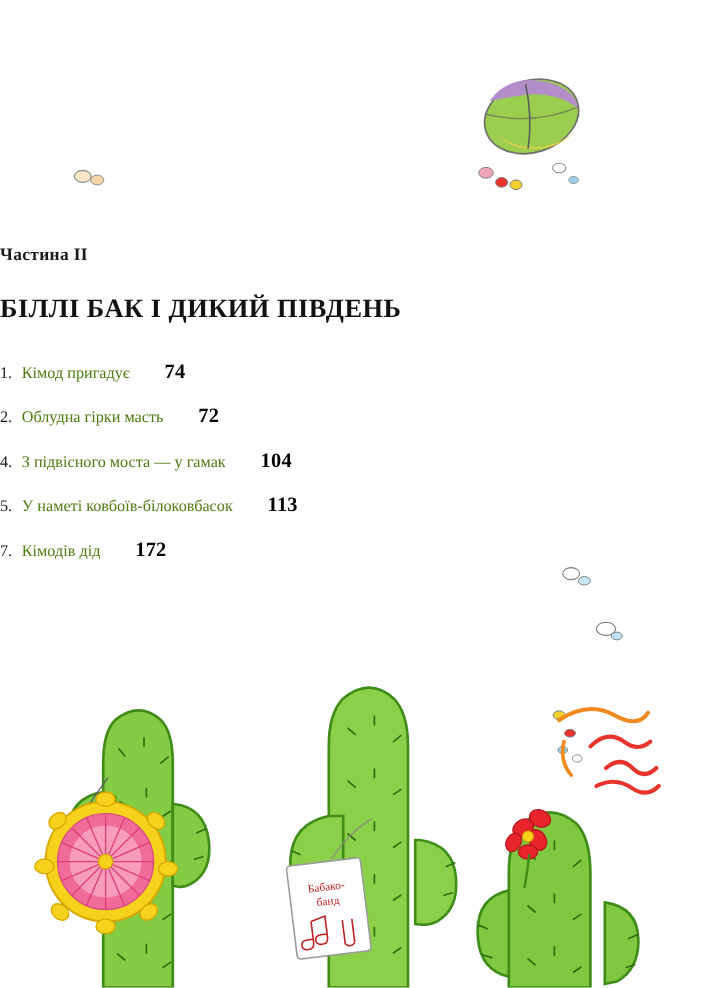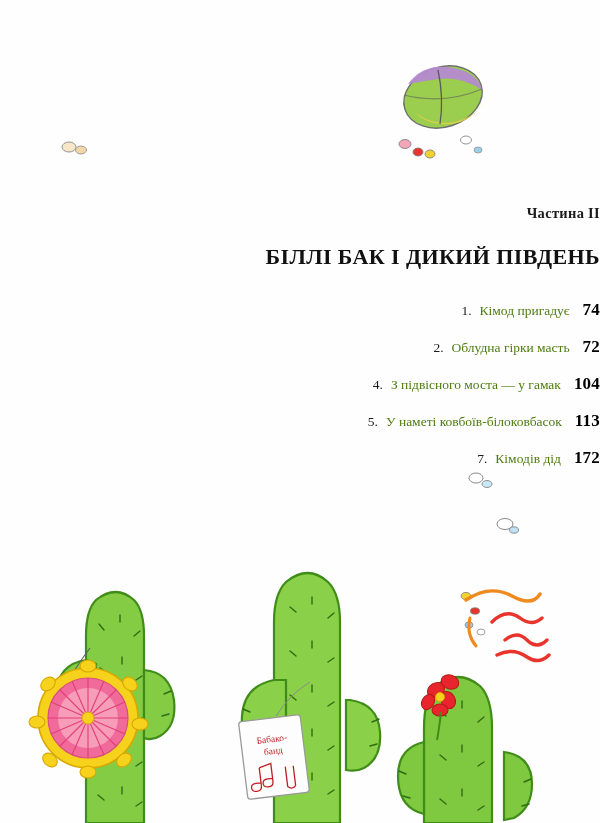--- a/index.html
+++ b/index.html
@@ -21,21 +21,21 @@
     background: #fefefe;
     overflow: hidden;
   }
 
   
   .toc {
     position: absolute;
     left: 0;
     top: 205px;
     width: 600px;
-    text-align: right;
+    text-align: left;
   }
   .part-label {
     font-family: "Liberation Serif", serif;
     font-weight: bold;
     font-size: 14.5px;
     letter-spacing: 0.3px;
     color: #1b1b1b;
     margin: 0 0 22px 0;
   }
   .part-title {
@@ -67,20 +67,21 @@
     color: #4d7c0f;
     padding-left: 4px;
   }
   .toc-page {
     font-family: "Liberation Serif", serif;
     font-weight: bold;
     font-size: 17px;
     color: #000000;
     padding-left: 9px;
     letter-spacing: 0.2px;
+    margin-left: 16px;
   }
 
   
   .art {
     position: absolute;
     left: 0;
     top: 0;
     width: 600px;
     height: 823px;
     pointer-events: none;

